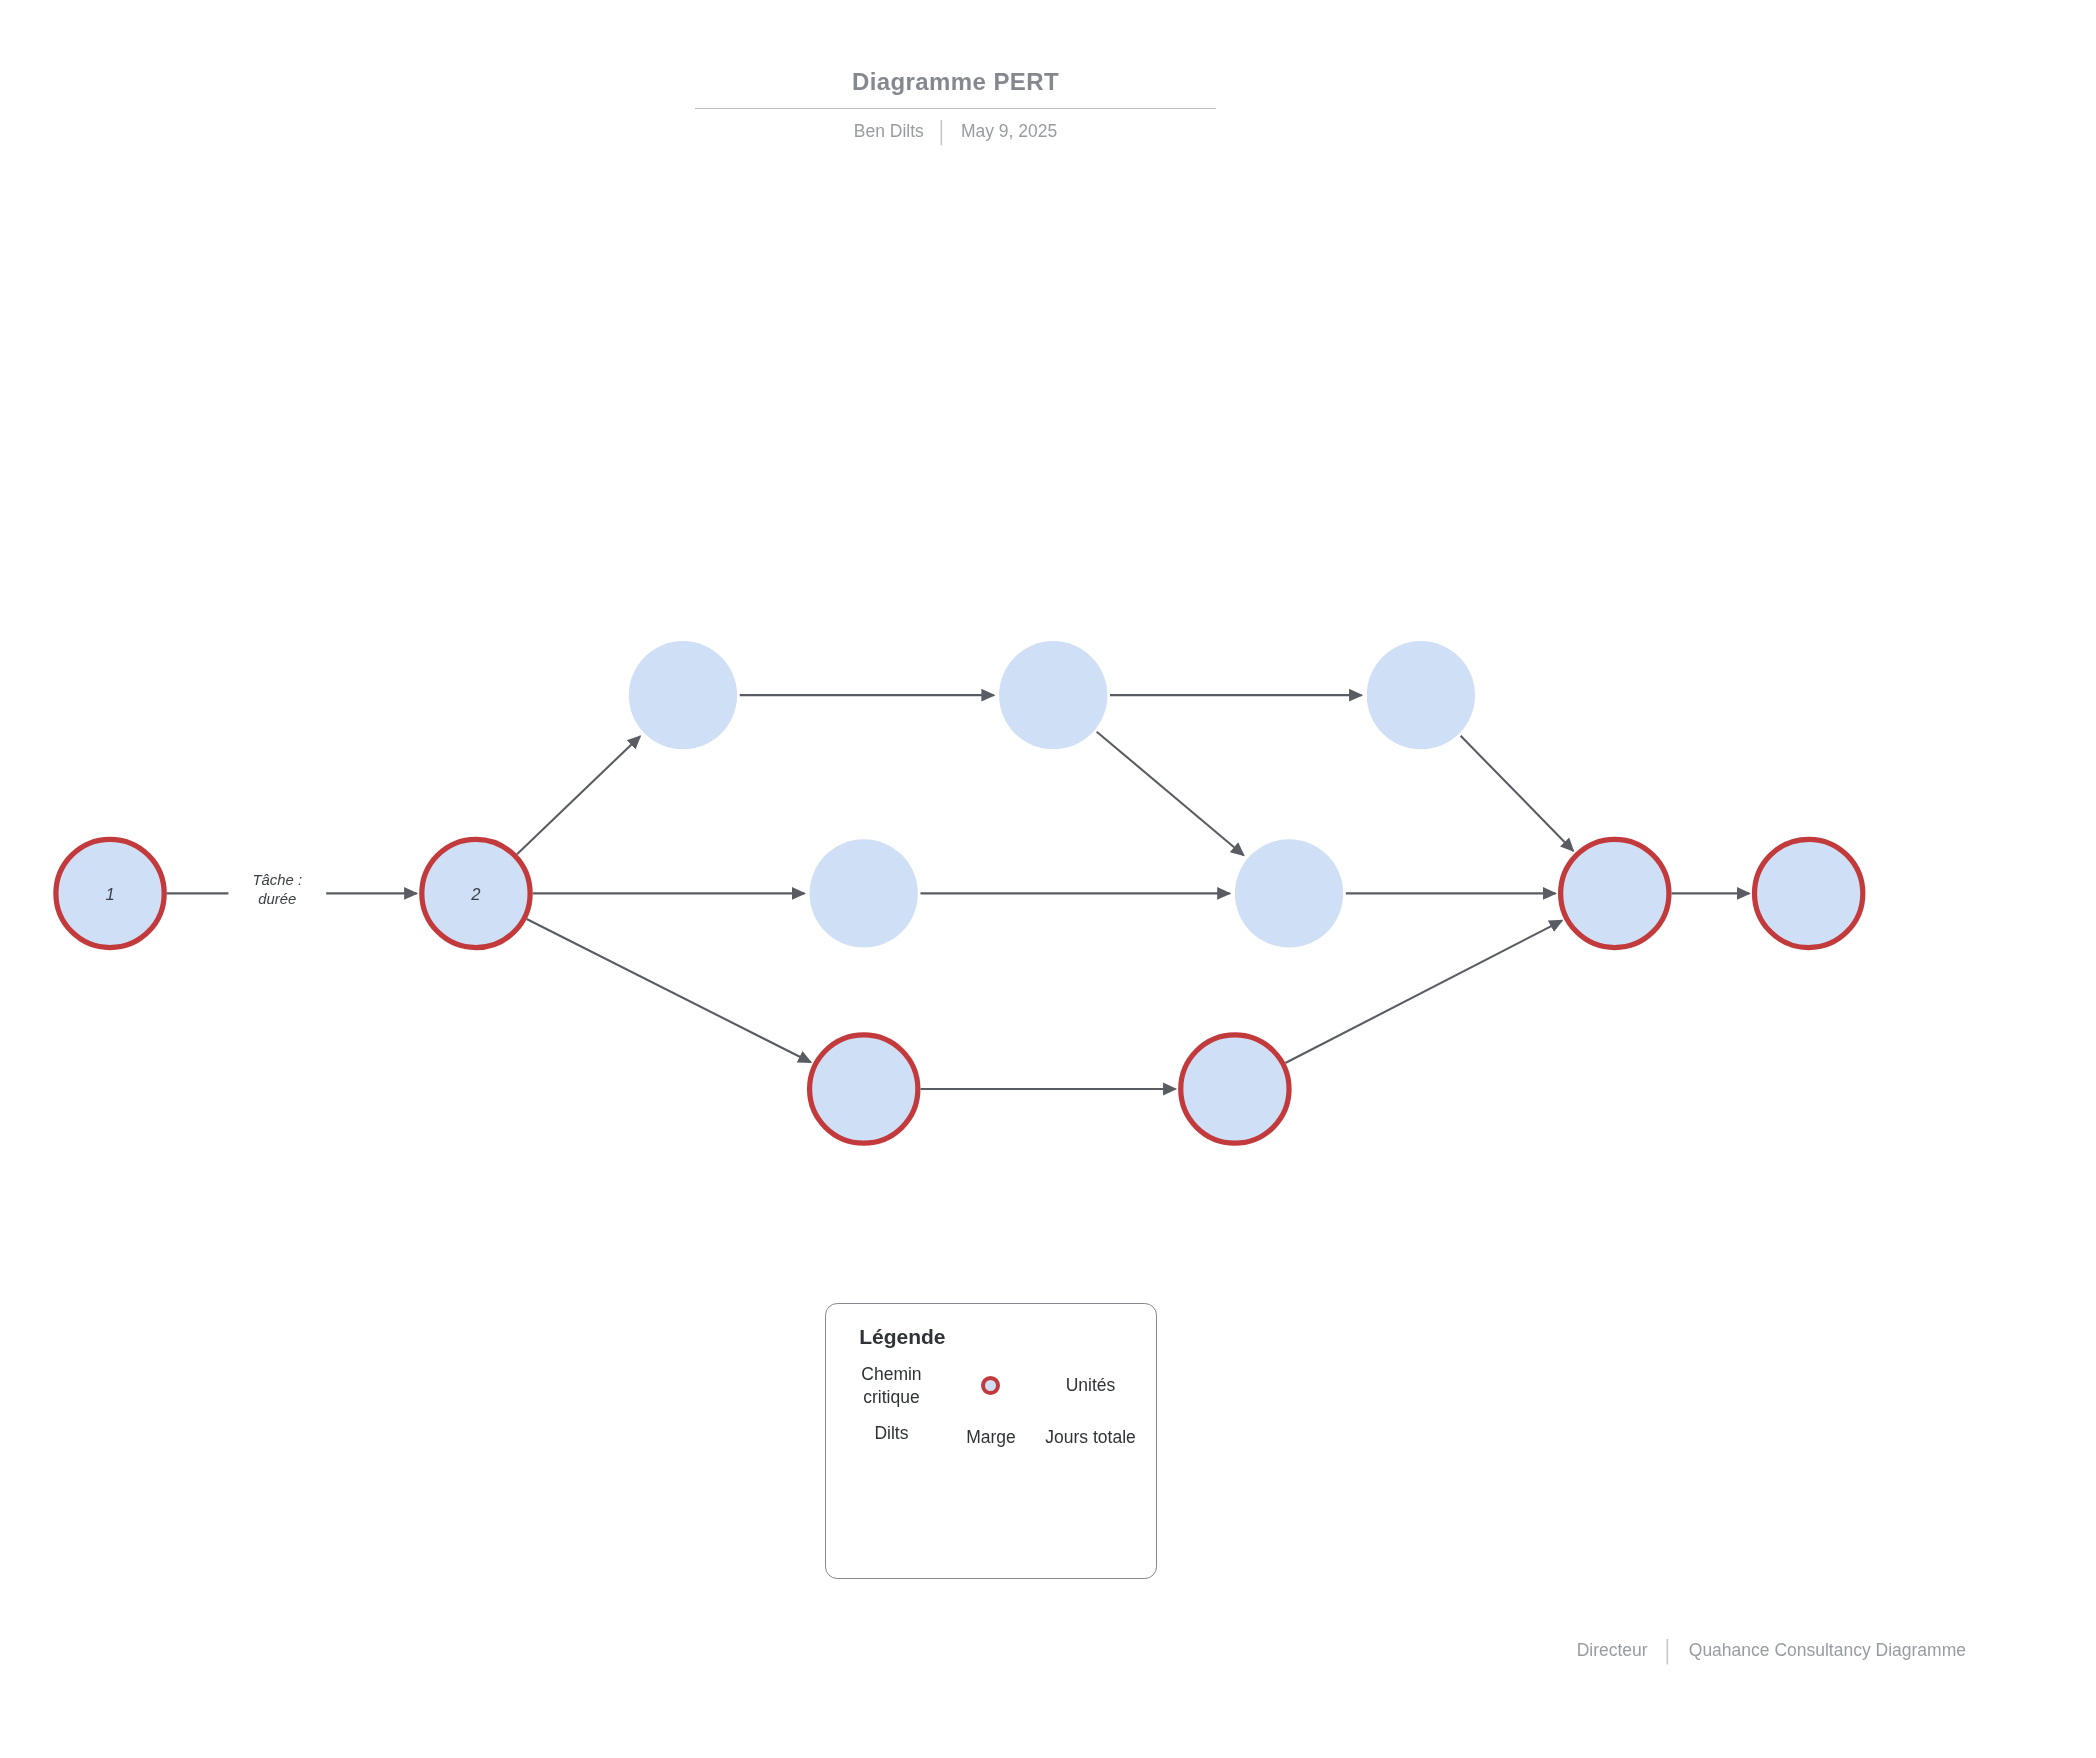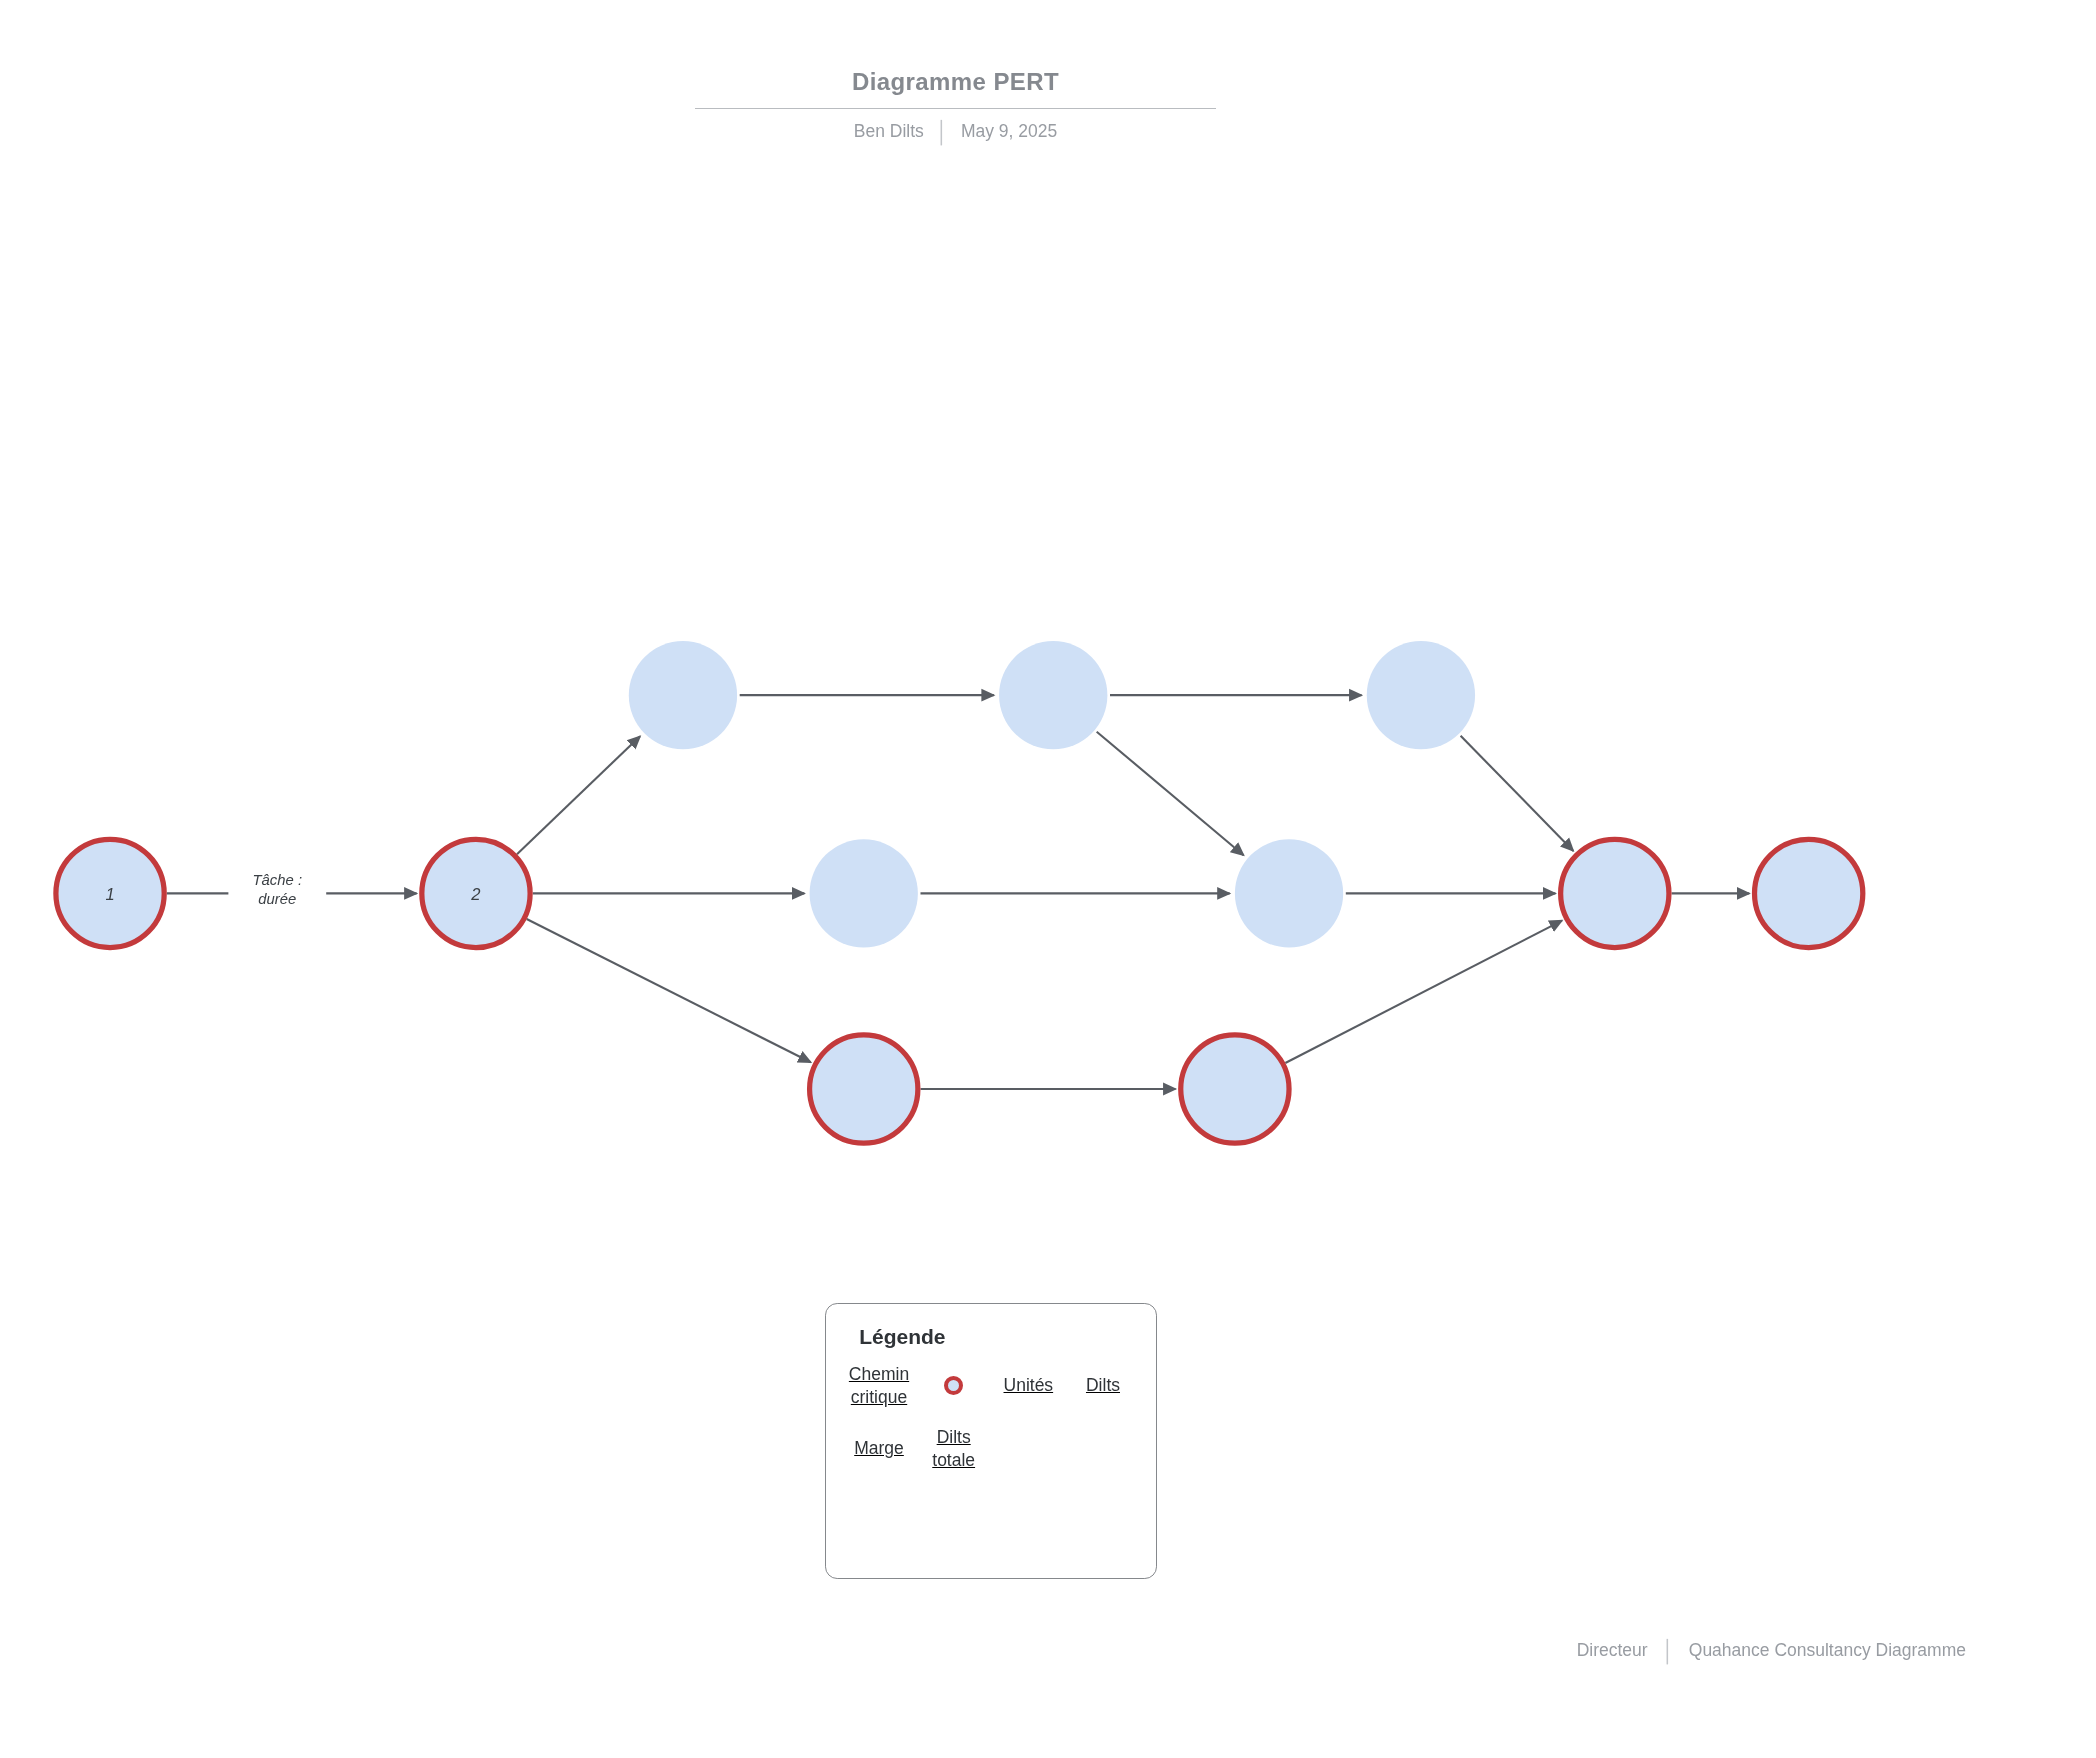--- a/index.html
+++ b/index.html
@@ -26,22 +26,22 @@
   .vbar { color:#c3c6ca; font-size:21px; font-weight:300; line-height:1; }
 
   
   .legend {
     position:absolute; left:825px; top:1303px; width:332px; height:276px;
     border:1.7px solid #85888c; border-radius:12.2px; background:#ffffff;
     padding:21px 15.7px 14px 15.7px;
   }
   .legend-title { font-size:21px; font-weight:bold; color:#2f3337; margin-left:17.5px; margin-bottom:14px; }
   .legend-grid {
-    display:grid; grid-template-columns:1fr 1fr 1fr 1fr; row-gap:8.7px;
-    align-items:center; justify-items:center;text-decoration:underline;
+    display:grid; grid-template-columns:1fr 1fr 1fr; row-gap:8.7px;
+    align-items:center; justify-items:center;
   }
   .legend-grid .cell { font-size:17.5px; color:#2f3337; text-align:center; line-height:1.3; }
   .crit-text { max-width:103px; }
   .row3 { margin-top:8.7px; }
   .legend-node {
     width:19px; height:19px; border-radius:50%;
     background:#cfe0f6; border:4.4px solid #c33a3c;
   }
 
   
@@ -114,21 +114,21 @@
   <div class="legend">
     <div class="legend-title">Légende</div>
     <div class="legend-grid">
       <div class="cell crit-text">Chemin critique</div>
       <div class="cell">
         <div class="legend-node"></div>
       </div>
       <div class="cell">Unités</div>
       <div class="cell">Dilts</div>
       <div class="cell row3">Marge</div>
-      <div class="cell row3">Dilts totale</div>
+      <div class="cell row3">Jours totale</div>
     </div>
   </div>
 
   <div class="footer">
     <div class="meta">
       <span>Directeur</span>
       <span class="vbar">│</span>
       <span>Quahance Consultancy Diagramme</span>
     </div>
   </div>

